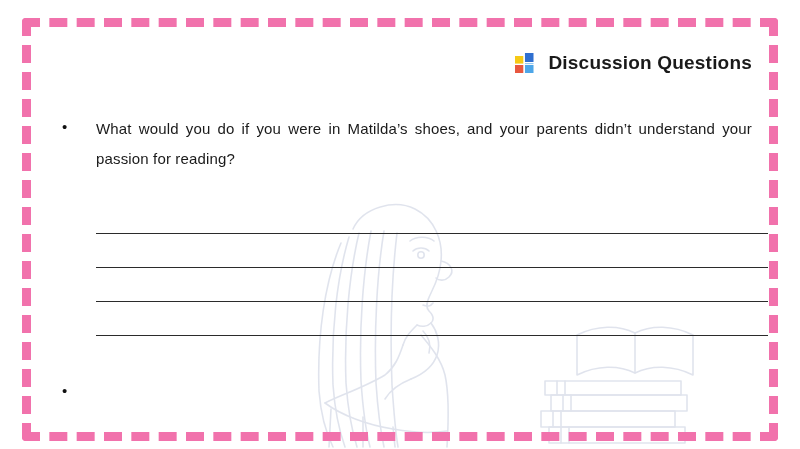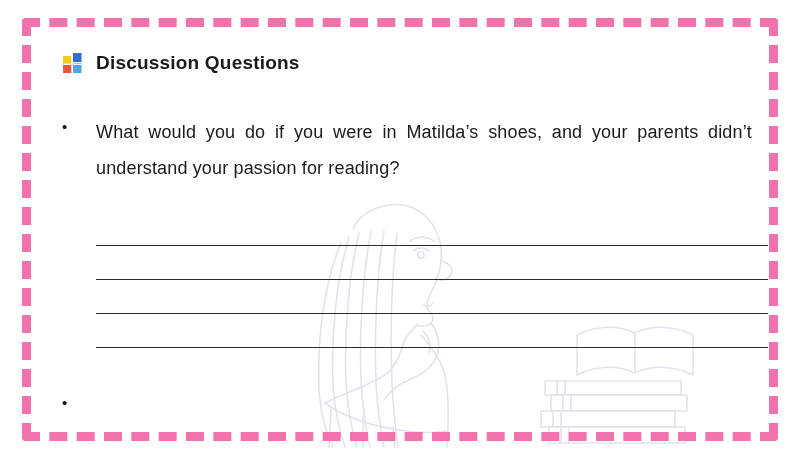--- a/index.html
+++ b/index.html
@@ -54,20 +54,21 @@
     right: 48px;
     bottom: 20px;
   }
 
   .title-row {
     display: flex;
     align-items: center;
     gap: 12px;
     margin-left: 14px;
     margin-top: 12px;
+    justify-content: flex-end;
   }
   .title-icon {
     width: 22px;
     height: 22px;
     position: relative;
     flex: 0 0 auto;
   }
   .title-text {
     font-size: 19px;
     font-weight: bold;
@@ -84,21 +85,21 @@
   .bullet {
     flex: 0 0 auto;
     width: 34px;
     padding-top: 5px;
     font-size: 15px;
     line-height: 1;
     color: #111;
     text-align: left;
   }
   .q-text {
-    font-size: 18px;
+    font-size: 15px;
     line-height: 2.0;
     color: #1a1a1a;
     text-align: justify;
     max-width: 672px;
     letter-spacing: 0.15px;
   }
 
   .lines {
     margin-top: 26px;
     margin-left: 48px;

